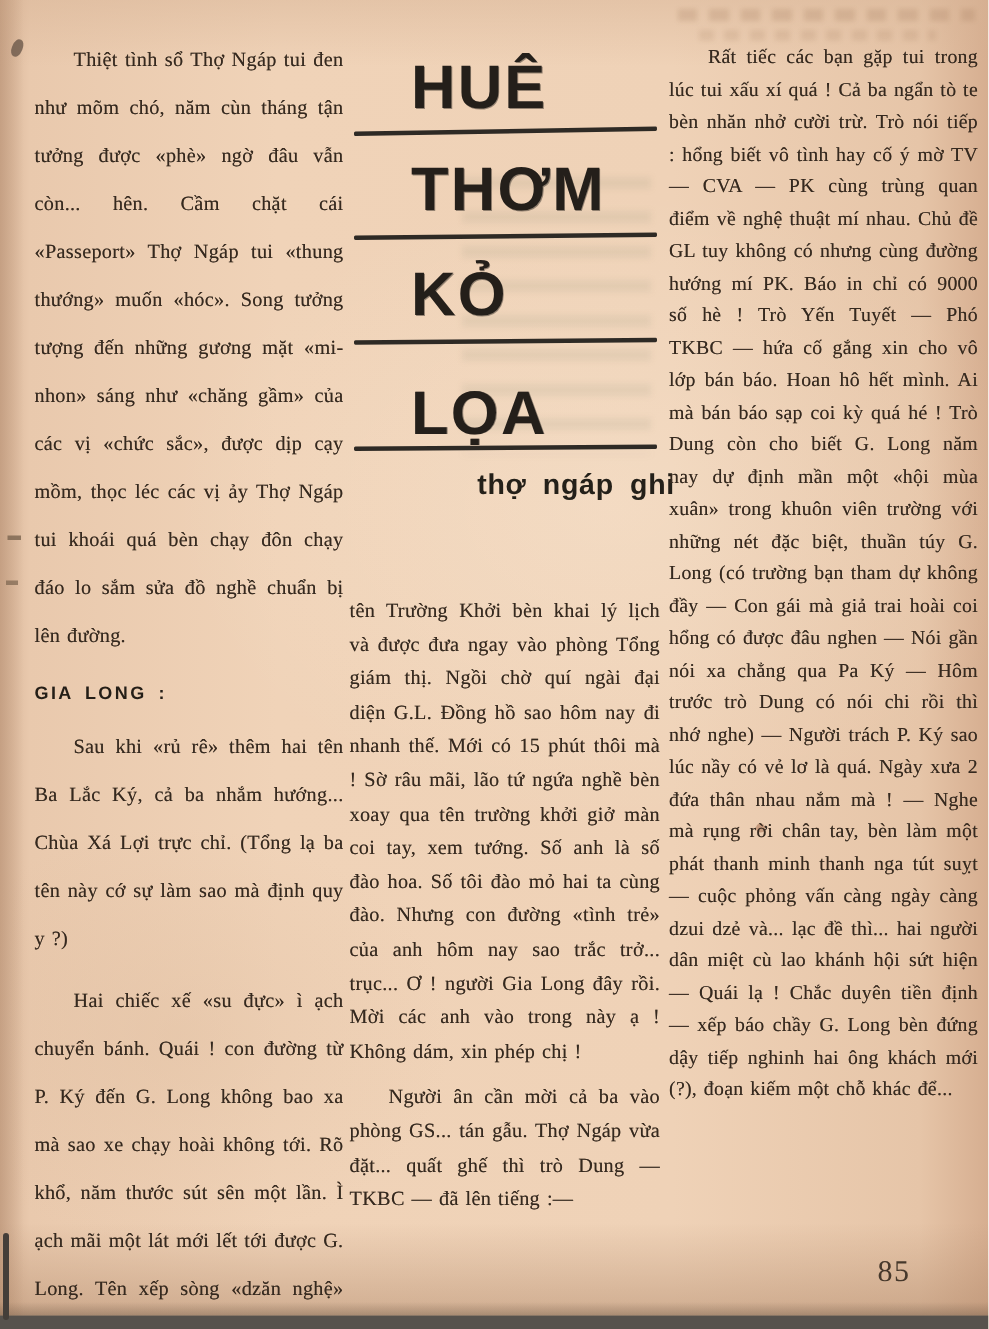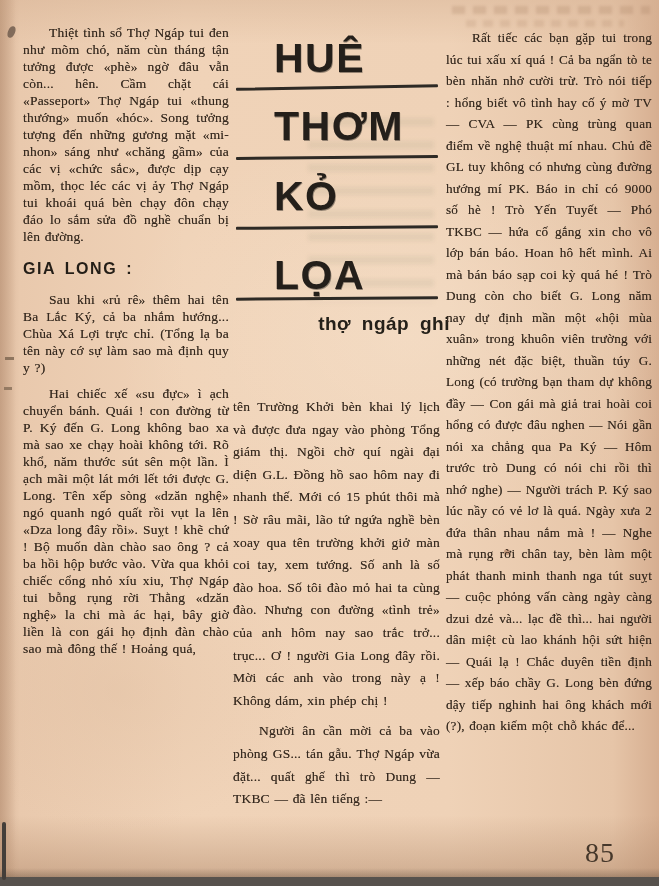--- a/index.html
+++ b/index.html
@@ -12,33 +12,33 @@
       radial-gradient(ellipse 420px 300px at 62% 38%, rgba(255,244,228,.25), rgba(255,244,228,0) 70%),
       radial-gradient(ellipse 260px 200px at 18% 78%, rgba(220,186,156,.35), rgba(220,186,156,0) 70%),
       linear-gradient(90deg, #d7b498 0%, #e9c9ad 3%, #f0d3b8 28%, #efd2b7 68%, #e6c5a8 93%, #d6ae90 100%);
     font-family:"Liberation Serif","DejaVu Serif",serif;
     color:#332a22;
   }
   .body-text{
     margin:0;
     text-align:justify;
     font-size:13.5px;
-    line-height:17px;
+    line-height:32px;
     letter-spacing:.2px;
     word-spacing:1px;
     color:#35291f;
     text-shadow:0 0 .4px rgba(46,32,20,.55);
   }
   .indent{text-indent:26px;}
   .col{position:absolute;}
   .col-left{left:23px;top:24px;width:206px;}
   .col-left .body-text{margin-bottom:9px;}
   .section-heading{
     font-family:"Liberation Sans","DejaVu Sans",sans-serif;
-    font-weight:700;font-size:16px;letter-spacing:1.6px;word-spacing:3px;
+    font-weight:700;font-size:12px;letter-spacing:1.6px;word-spacing:3px;
     color:#241e17;margin:15px 0 13px 0;
   }
   .col-mid-text{left:233px;top:396px;width:207px;}
   .col-mid-text .body-text{line-height:22.6px;}
   .col-mid-text .p2{margin-top:8px;}
   .col-right{left:446px;top:27px;width:206px;}
   .col-right .body-text{font-size:13.2px;line-height:21.5px;}
 
   .title-word{
     position:absolute;left:238px;
@@ -62,21 +62,21 @@
   .tr4{top:297px;transform:rotate(-.4deg);}
   .byline{
     position:absolute;left:250px;top:313px;width:200px;
     text-align:right;
     font-family:"Liberation Sans","DejaVu Sans",sans-serif;
     font-weight:700;font-size:19px;letter-spacing:.5px;word-spacing:5px;
     color:#242019;
   }
   .page-number{
     position:absolute;left:585px;top:837px;
-    font-size:28px;letter-spacing:1px;color:#46382b;
+    font-size:20px;letter-spacing:1px;color:#46382b;
   }
   
   .bottom-edge{position:absolute;left:0;right:0;bottom:0;height:9px;background:#57524d;}
   .bottom-shadow{position:absolute;left:0;right:0;bottom:9px;height:9px;
     background:linear-gradient(180deg, rgba(110,88,70,0) 0%, rgba(110,88,70,.4) 100%);}
   .left-edge-line{position:absolute;left:2px;bottom:6px;width:4px;height:58px;background:#443e39;border-radius:2px;}
   .left-edge-shade{position:absolute;left:0;top:0;bottom:0;width:16px;
     background:linear-gradient(90deg, rgba(170,130,100,.4), rgba(170,130,100,0));}
   .bleed-smudge{
     position:absolute;left:452px;top:3px;width:198px;height:26px;

